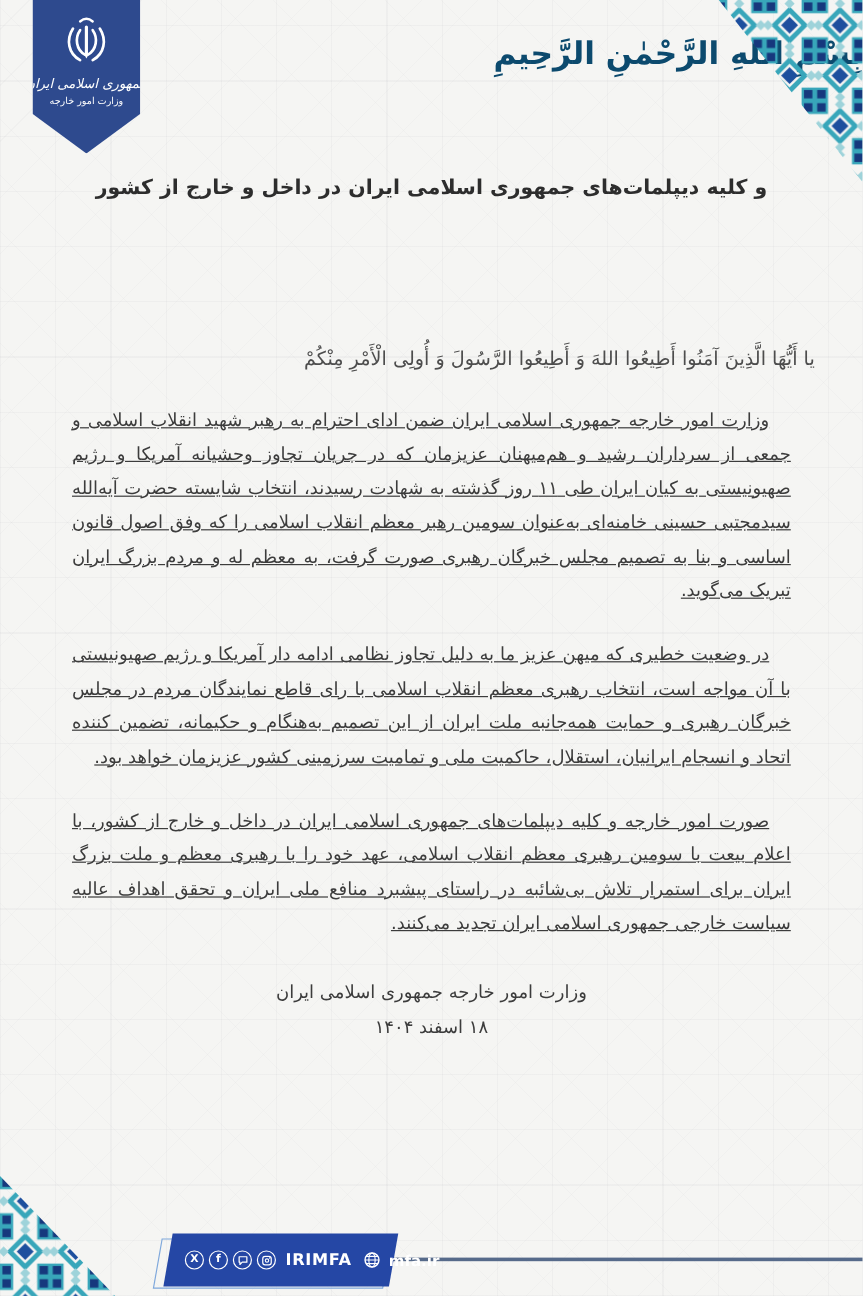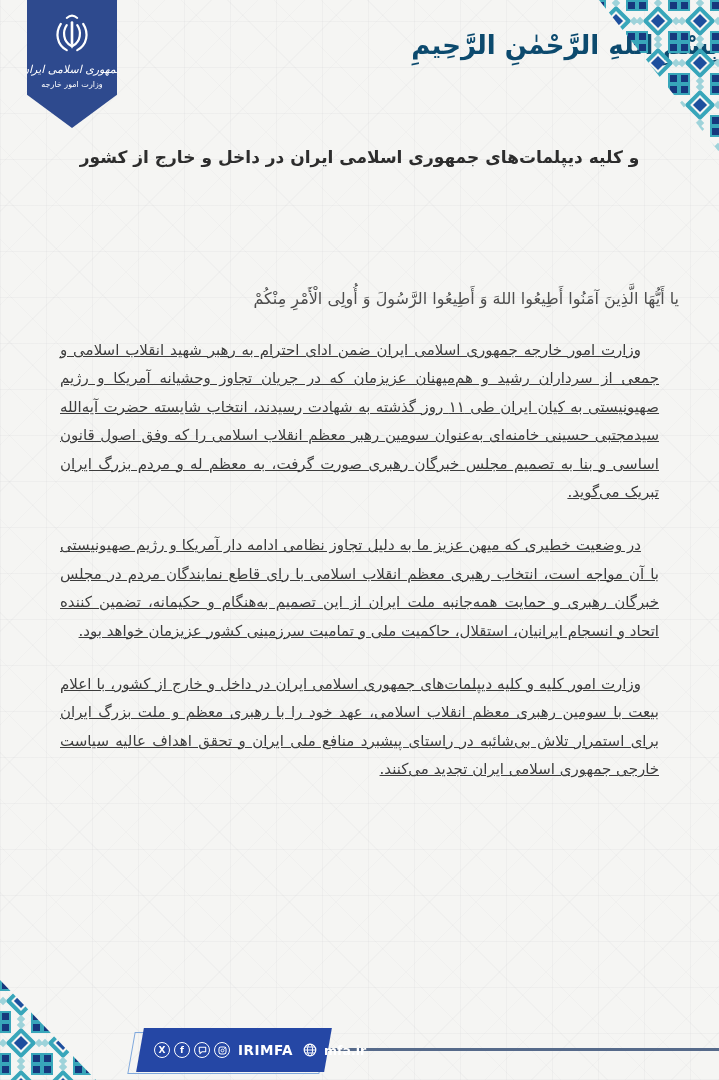--- a/index.html
+++ b/index.html
@@ -165,23 +165,27 @@
 
   <div class="title">
     <div>و کلیه دیپلمات‌های جمهوری اسلامی ایران در داخل و خارج از کشور</div>
   </div>
 
   <div class="verse">یا أَیُّهَا الَّذِینَ آمَنُوا أَطِیعُوا اللهَ وَ أَطِیعُوا الرَّسُولَ وَ أُولِی الْأَمْرِ مِنْکُمْ</div>
 
   <div class="bodytext">
     <p>وزارت امور خارجه جمهوری اسلامی ایران ضمن ادای احترام به رهبر شهید انقلاب اسلامی و جمعی از سرداران رشید و هم‌میهنان عزیزمان که در جریان تجاوز وحشیانه آمریکا و رژیم صهیونیستی به کیان ایران طی ۱۱ روز گذشته به شهادت رسیدند، انتخاب شایسته حضرت آیه‌الله سیدمجتبی حسینی خامنه‌ای به‌عنوان سومین رهبر معظم انقلاب اسلامی را که وفق اصول قانون اساسی و بنا به تصمیم مجلس خبرگان رهبری صورت گرفت، به معظم له و مردم بزرگ ایران تبریک می‌گوید.</p>
     <p>در وضعیت خطیری که میهن عزیز ما به دلیل تجاوز نظامی ادامه دار آمریکا و رژیم صهیونیستی با آن مواجه است، انتخاب رهبری معظم انقلاب اسلامی با رای قاطع نمایندگان مردم در مجلس خبرگان رهبری و حمایت همه‌جانبه ملت ایران از این تصمیم به‌هنگام و حکیمانه، تضمین کننده اتحاد و انسجام ایرانیان، استقلال، حاکمیت ملی و تمامیت سرزمینی کشور عزیزمان خواهد بود.</p>
-    <p>وزارت امور کلیه و کلیه دیپلمات‌های جمهوری اسلامی ایران در داخل و خارج از کشور، با اعلام بیعت با سومین رهبری معظم انقلاب اسلامی، عهد خود را با رهبری معظم و ملت بزرگ ایران برای استمرار تلاش بی‌شائبه در راستای پیشبرد منافع ملی ایران و تحقق اهداف عالیه سیاست خارجی جمهوری اسلامی ایران تجدید می‌کنند.</p>
-  </div>
-
+    <p>صورت امور خارجه و کلیه دیپلمات‌های جمهوری اسلامی ایران در داخل و خارج از کشور، با اعلام بیعت با سومین رهبری معظم انقلاب اسلامی، عهد خود را با رهبری معظم و ملت بزرگ ایران برای استمرار تلاش بی‌شائبه در راستای پیشبرد منافع ملی ایران و تحقق اهداف عالیه سیاست خارجی جمهوری اسلامی ایران تجدید می‌کنند.</p>
+  </div>
+
+  <div class="signature">
+    <div>وزارت امور خارجه جمهوری اسلامی ایران</div>
+    <div>۱۸ اسفند ۱۴۰۴</div>
+  </div>
 
   <div class="divider"></div>
   <div class="bar-outline"></div>
   <div class="footer-bar">
     <div class="inner">
       <span class="soc">X</span>
       <span class="soc">f</span>
       <span class="soc">
         <svg width="9" height="9" viewBox="0 0 14 14">
             <path d="M2 2h10v7H6l-3 3v-3H2z" fill="none" stroke="#fff" stroke-width="1.6" stroke-linejoin="round"></path>

